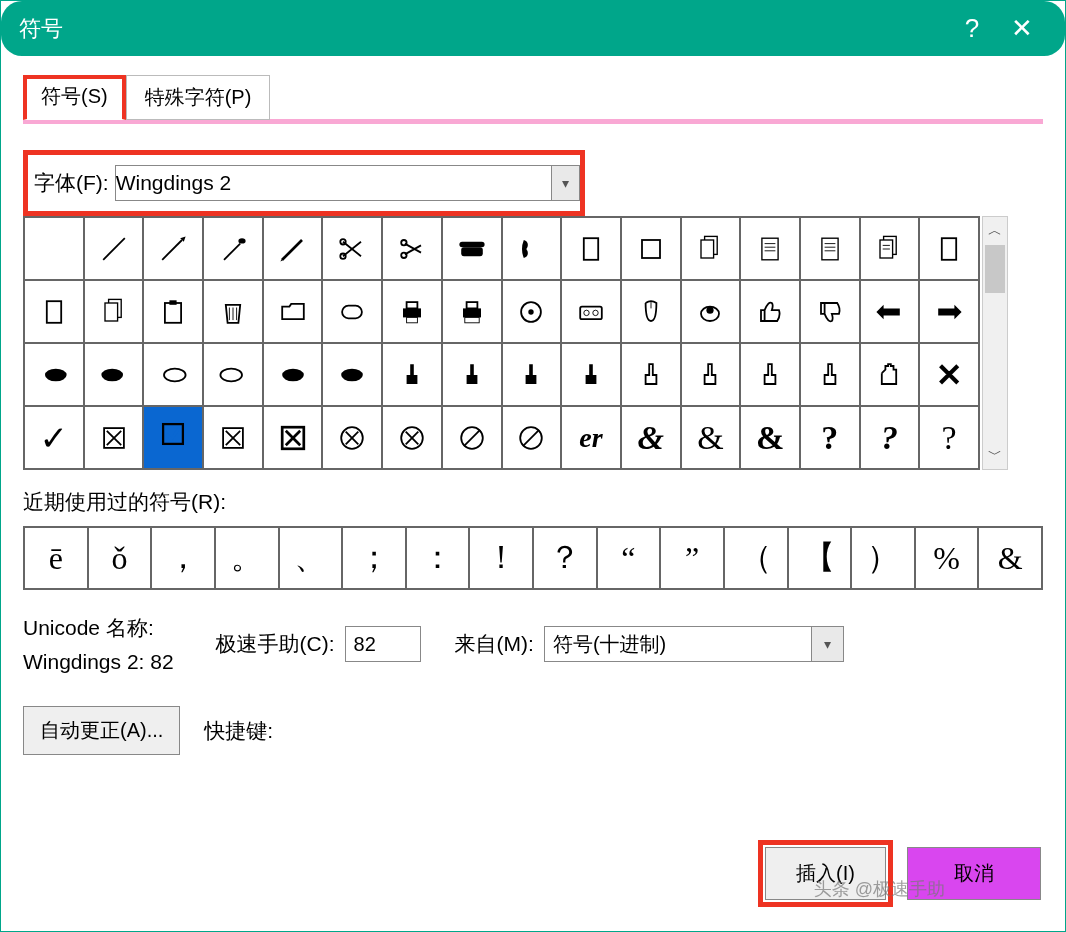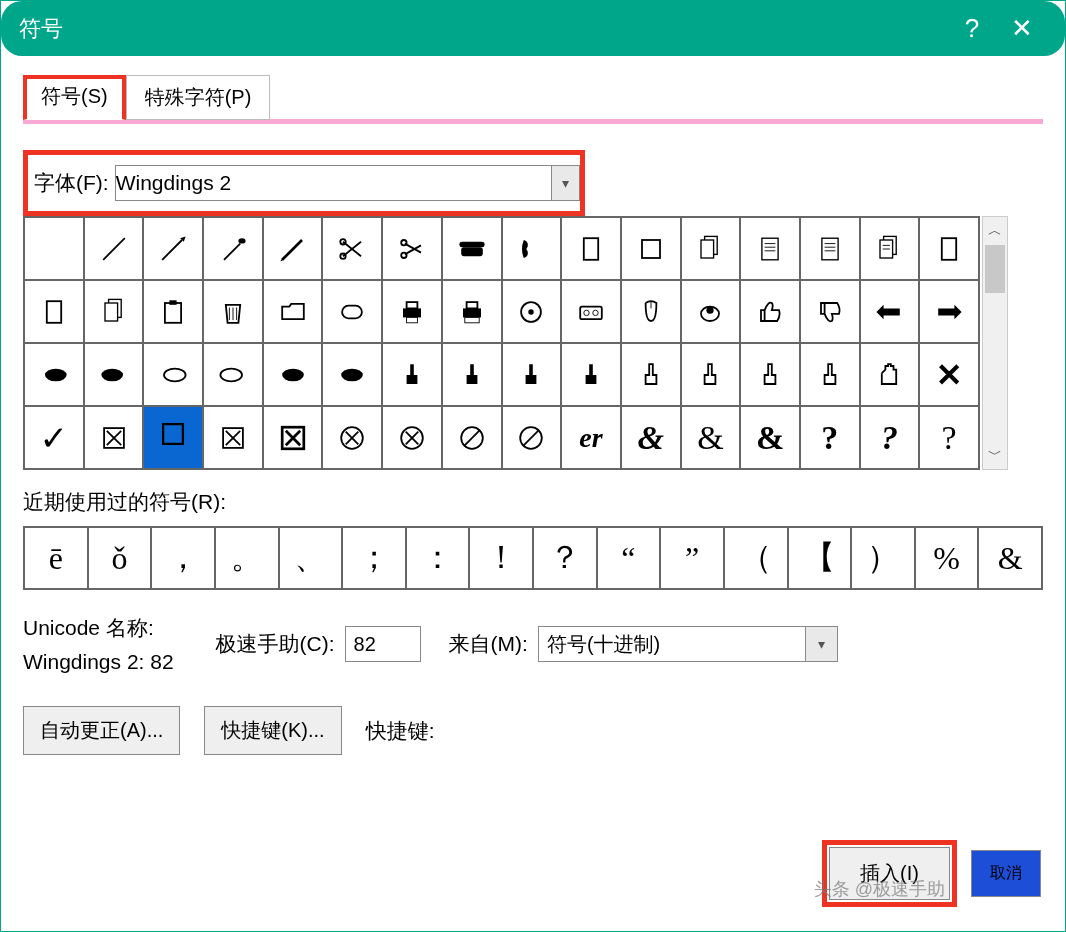--- a/index.html
+++ b/index.html
@@ -35,21 +35,21 @@
 .meta-right { display: flex; align-items: center; gap: 10px; font-size: 21px; margin-left: 28px; }
 .code-input { width: 76px; height: 36px; border: 1px solid #888; padding: 4px 8px; font-size: 20px; }
 .from-combo { width: 300px; height: 36px; border: 1px solid #888; display:flex; align-items:center; padding-left: 8px; position:relative; font-size: 20px; }
 .from-combo .arrow { width: 32px; height: 100%; border-left: 1px solid #888; background:#e9e9e9; position:absolute; right:0; top:0; display:flex; align-items:center; justify-content:center; font-size:14px; color:#555; }
 .btn-row { display:flex; gap: 24px; margin-top: 32px; align-items: center; }
 .push-btn { padding: 10px 16px; border: 1px solid #888; background: #efefef; font-size: 20px; }
 .kb-label { font-size: 21px; }
 .footer { position: absolute; bottom: 24px; right: 24px; display:flex; gap: 14px; align-items:center; }
 .insert-btn { padding: 12px 30px; border: 1px solid #888; background: #efefef; font-size: 20px; }
 .insert-highlight { border: 5px solid #e32; padding: 2px; text-decoration: underline; }
-.cancel-btn { padding: 12px 18px; border: 1px solid #888; background: #1d4ed8; font-size: 16px; position: relative; }
+.cancel-btn { padding: 12px 46px; border: 1px solid #888; background: #d946ef; font-size: 20px; position: relative; }
 .watermark { position:absolute; bottom: 30px; right: 120px; font-size: 18px; color: rgba(120,120,120,0.7); pointer-events:none; }
 svg { width: 36px; height: 36px; }
 </style>
 </head>
 <body>
 
 <div class="window">
   <div class="titlebar">
     <span>符号</span>
     <div class="titlebar-spacer"></div>
@@ -455,31 +455,30 @@
         </div>
 
       <div class="meta-row">
         <div class="meta-left">
           <span>Unicode 名称:</span>
           <span>Wingdings 2: 82</span>
         </div>
         <div class="meta-right">
           <span>极速手助(C):</span>
           <input class="code-input" value="82" style="">
-          <span style="margin-left:18px">来自(M):</span>
+          <span style="margin-left:24px">来自(M):</span>
           <div class="from-combo">
             <span>符号(十进制)</span>
             <span class="arrow">▾</span>
           </div>
         </div>
       </div>
 
       <div class="btn-row">
         <button class="push-btn">自动更正(A)...</button>
-        <button class="push-btn">快捷键(K)...</button>
         <span class="kb-label">快捷键:</span>
       </div>
     </div>
 
     <div class="footer">
       <span class="insert-highlight"><button class="insert-btn">插入(I)</button></span>
       <button class="cancel-btn">取消</button>
     </div>
     <div class="watermark">头条 @极速手助</div>
   </div>

